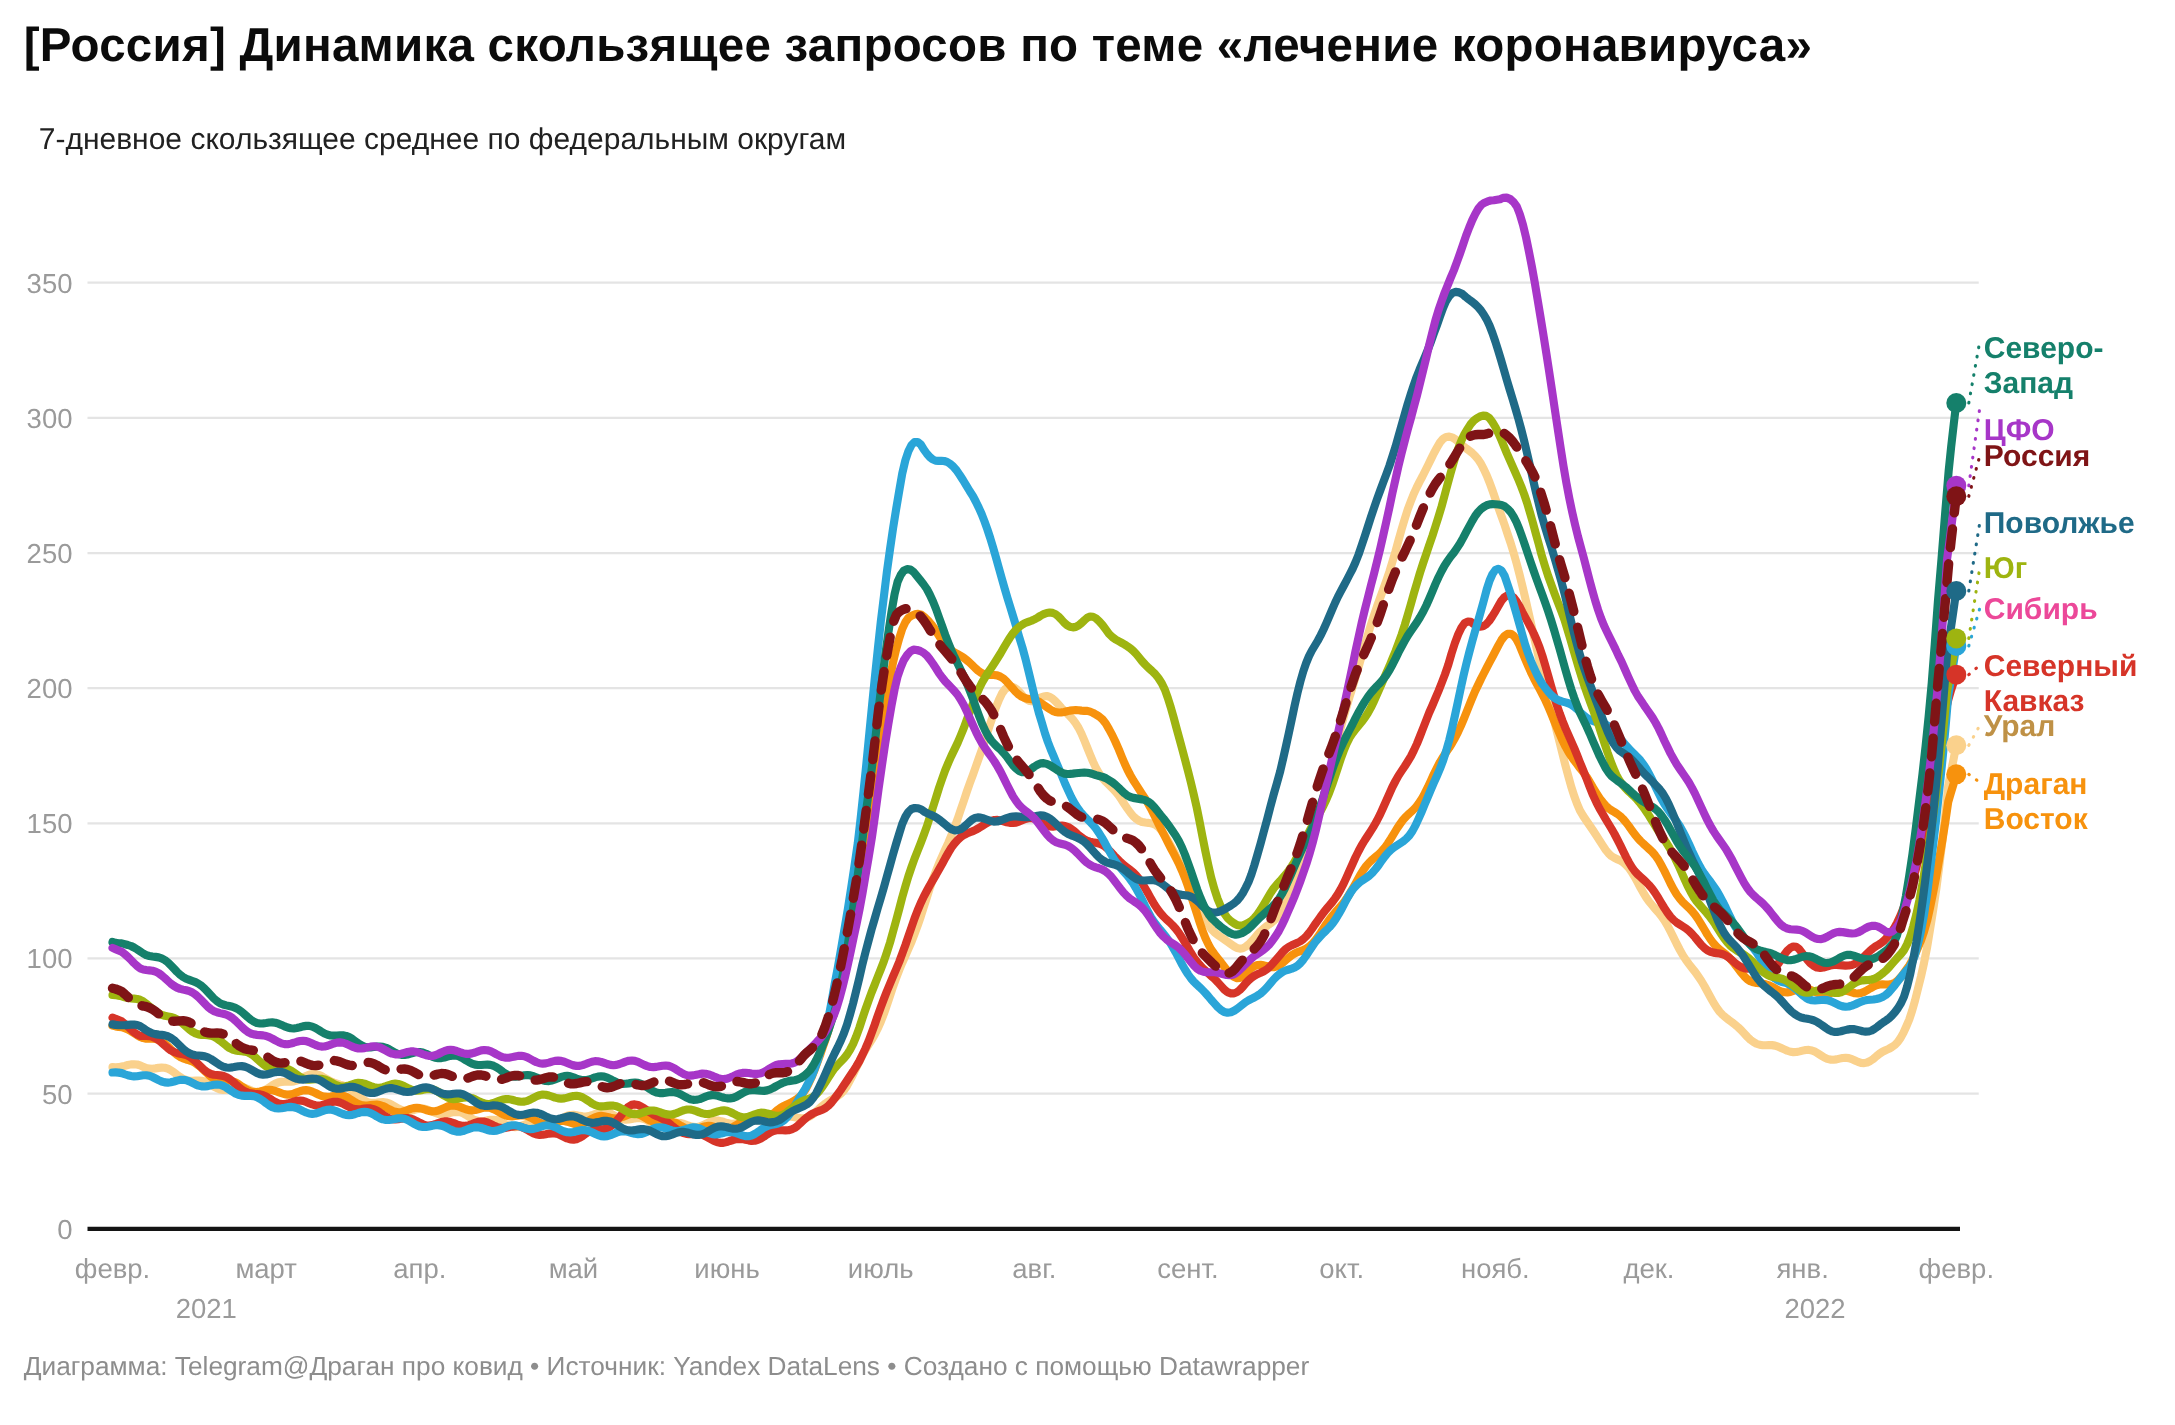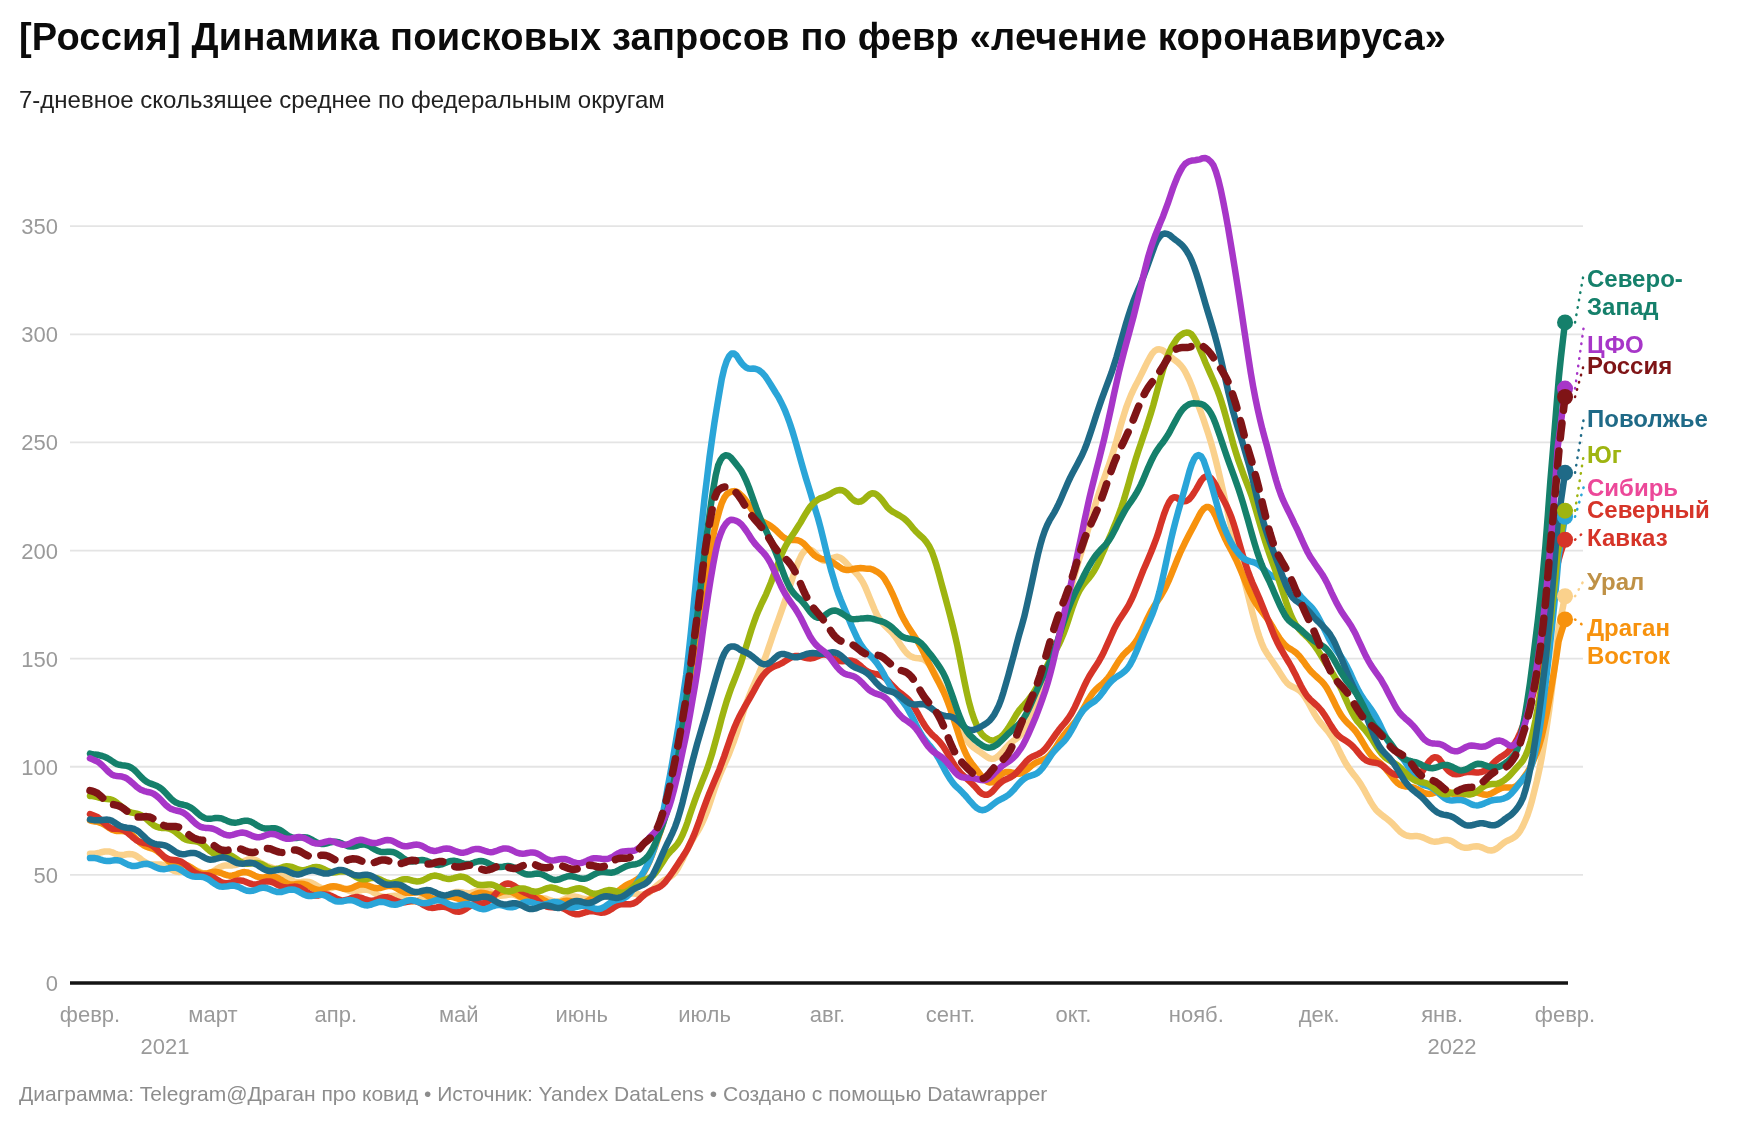--- a/index.html
+++ b/index.html
@@ -5,37 +5,37 @@
   html,body{margin:0;padding:0;}
   body{
     width:1740px;height:1140px;position:relative;background:#ffffff;
     font-family:"Liberation Sans",sans-serif;overflow:hidden;
   }
   .title{
     position:absolute;left:19px;top:14px;margin:0;width:1640px;
     font-size:38px;line-height:46px;font-weight:700;color:#0b0b0b;letter-spacing:.2px;
   }
   .subtitle{
-    position:absolute;left:19px;top:86px;margin:0;
+    position:absolute;left:19px;top:86px;margin:12px;
     font-size:24px;color:#212121;font-weight:400;text-align:center;
   }
   #chart-svg{position:absolute;left:0;top:0;}
   .legend-item{
     position:absolute;left:1587px;font-size:24px;line-height:28px;font-weight:700;
     white-space:nowrap;
   }
   .footer{
     position:absolute;left:19px;top:1082px;margin:0;
     font-size:21px;color:#8d8d8d;font-weight:400;text-align:center;
   }
 </style>
 </head>
 <body>
 
-<h1 class="title">[Россия] Динамика поисковых запросов по февр «лечение коронавируса»</h1>
+<h1 class="title">[Россия] Динамика скользящее запросов по теме «лечение коронавируса»</h1>
 <p class="subtitle">7-дневное скользящее среднее по федеральным округам</p>
 
 <svg id="chart-svg" width="1740" height="1140" viewBox="0 0 1740 1140">
     <text x="58" y="991" text-anchor="end" font-size="22" fill="#9a9a9a" font-family="Liberation Sans, sans-serif">0</text>
     <line x1="70" y1="874.885" x2="1583" y2="874.885" stroke="#e4e4e4" stroke-width="1.8"></line>
     <text x="58" y="882.885" text-anchor="end" font-size="22" fill="#9a9a9a" font-family="Liberation Sans, sans-serif">50</text>
     <line x1="70" y1="766.77" x2="1583" y2="766.77" stroke="#e4e4e4" stroke-width="1.8"></line>
     <text x="58" y="774.77" text-anchor="end" font-size="22" fill="#9a9a9a" font-family="Liberation Sans, sans-serif">100</text>
     <line x1="70" y1="658.655" x2="1583" y2="658.655" stroke="#e4e4e4" stroke-width="1.8"></line>
     <text x="58" y="666.655" text-anchor="end" font-size="22" fill="#9a9a9a" font-family="Liberation Sans, sans-serif">150</text>
@@ -105,21 +105,21 @@
     </div>
     <div class="legend-item" style="top: 405px; color: rgb(31, 106, 135);">
       <div>Поволжье</div>
     </div>
     <div class="legend-item" style="top: 441px; color: rgb(158, 180, 16);">
       <div>Юг</div>
     </div>
     <div class="legend-item" style="top: 474px; color: #ec4899;">
       <div>Сибирь</div>
     </div>
-    <div class="legend-item" style="top: 496px; color: rgb(214, 52, 40);">
+    <div class="legend-item" style="top: 520px; color: rgb(214, 52, 40);">
       <div>Северный</div>
       <div>Кавказ</div>
     </div>
     <div class="legend-item" style="top: 568px; color: rgb(191, 145, 70); text-align: right;">
       <div>Урал</div>
     </div>
     <div class="legend-item" style="top: 614px; color: rgb(247, 146, 13);">
       <div>Драган</div>
       <div>Восток</div>
     </div>

